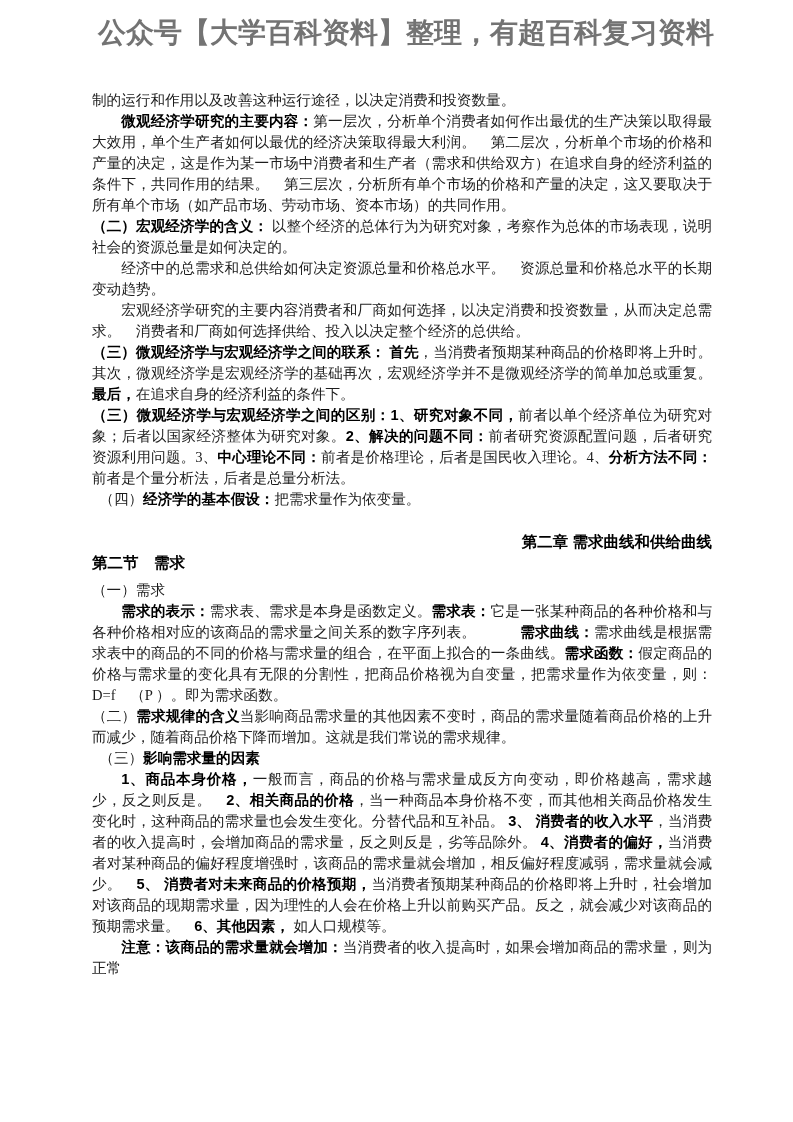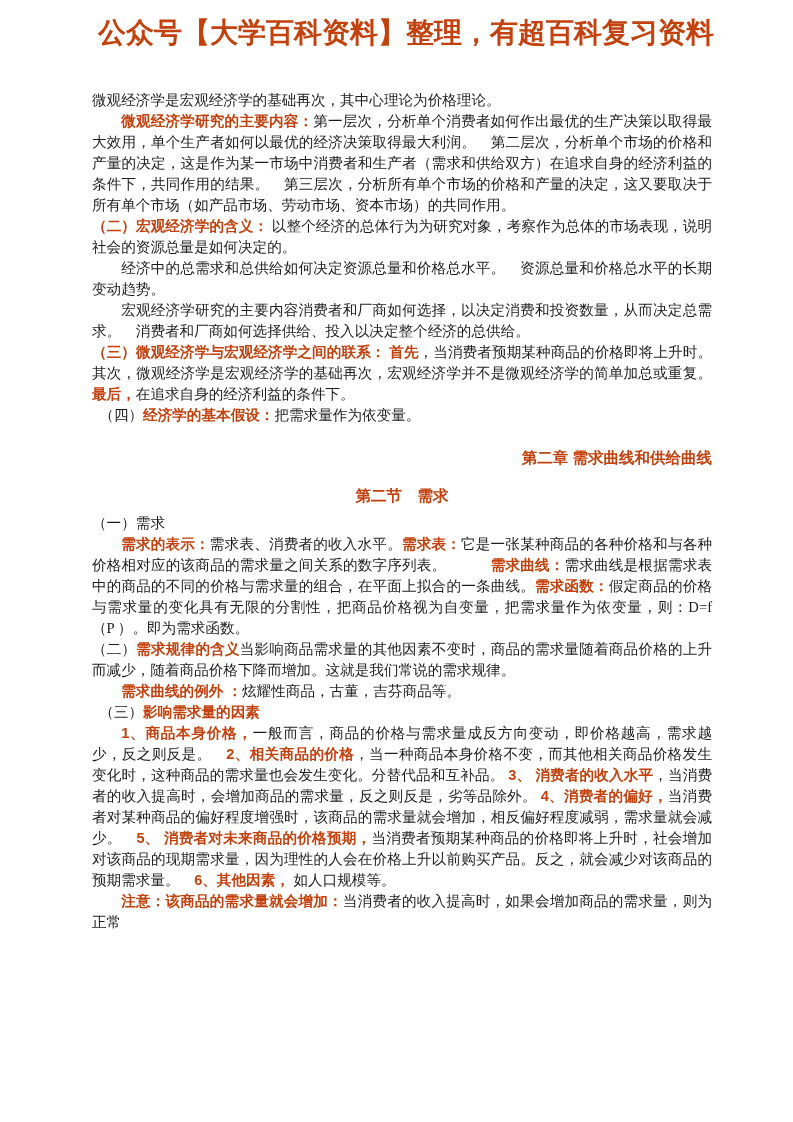--- a/index.html
+++ b/index.html
@@ -16,72 +16,72 @@
   .doc{
     position:absolute;
     top:16px;
     left:92px;
     width:620px;
   }
   .doc-title{
     font-size:28px;
     line-height:34px;
     font-weight:700;
-    color:#c2410c;
+    color:#737373;
     margin:0 0 40px 6px;
     white-space:nowrap;
     letter-spacing:0px;
   }
   p.para{
     margin:0;
     font-size:14.6px;
     line-height:21px;
     text-align:justify;
     text-justify:inter-ideograph;
   }
   p.para b{
     font-family:"Liberation Sans", sans-serif;
     font-weight:700;
-    color:#c2410c;
+    color:#000000;
   }
   p.h-chapter{
     text-align:right;
     font-family:"Liberation Sans", sans-serif;
     font-weight:700;
     font-size:15.5px;
     margin:21px 0 0 0;
     text-indent:0 !important;
   }
   p.h-section{
-    text-align:center;
+    text-align:left;
     font-family:"Liberation Sans", sans-serif;
     font-weight:700;
     font-size:15.5px;
-    margin:17px 0 7px 0;
+    margin:0 0 7px 0;
     text-indent:0 !important;
   }
 </style>
 </head>
 <body>
 
 <div class="page">
   <div class="doc">
     <div class="doc-title">公众号【大学百科资料】整理，有超百科复习资料</div>
     <div>
-        <p class="para"><span>微观经济学是宏观经济学的基础再次，其中心理论为价格理论。</span></p>
+        <p class="para"><span>制的运行和作用以及改善这种运行途径，以决定消费和投资数量。</span></p>
         <p class="para" style="text-indent: 2em;"><b>微观经济学研究的主要内容：</b><span>第一层次，分析单个消费者如何作出最优的生产决策以取得最大效用，单个生产者如何以最优的经济决策取得最大利润。　第二层次，分析单个市场的价格和产量的决定，这是作为某一市场中消费者和生产者（需求和供给双方）在追求自身的经济利益的条件下，共同作用的结果。　第三层次，分析所有单个市场的价格和产量的决定，这又要取决于所有单个市场（如产品市场、劳动市场、资本市场）的共同作用。</span></p>
         <p class="para"><b>（二）宏观经济学的含义：</b><span> 以整个经济的总体行为为研究对象，考察作为总体的市场表现，说明社会的资源总量是如何决定的。</span></p>
         <p class="para" style="text-indent: 2em;"><span>经济中的总需求和总供给如何决定资源总量和价格总水平。　资源总量和价格总水平的长期变动趋势。</span></p>
         <p class="para" style="text-indent: 2em;"><span>宏观经济学研究的主要内容消费者和厂商如何选择，以决定消费和投资数量，从而决定总需求。　消费者和厂商如何选择供给、投入以决定整个经济的总供给。</span></p>
         <p class="para"><b>（三）微观经济学与宏观经济学之间的联系：</b><span> </span><b>首先</b><span>，当消费者预期某种商品的价格即将上升时。其次，微观经济学是宏观经济学的基础再次，宏观经济学并不是微观经济学的简单加总或重复。</span><b>最后，</b><span>在追求自身的经济利益的条件下。</span></p>
+        <p class="para"><b>（三）微观经济学与宏观经济学之间的区别：1、研究对象不同，</b><span>前者以单个经济单位为研究对象；后者以国家经济整体为研究对象。</span><b>2、解决的问题不同：</b><span>前者研究资源配置问题，后者研究资源利用问题。3、</span><b>中心理论不同：</b><span>前者是价格理论，后者是国民收入理论。4、</span><b>分析方法不同：</b><span>前者是个量分析法，后者是总量分析法。</span></p>
         <p class="para" style="text-indent: 0.5em;"><span>（四）</span><b>经济学的基本假设：</b><span>把需求量作为依变量。</span></p>
         <p class="para h-chapter"><b>第二章 需求曲线和供给曲线</b></p>
         <p class="para h-section"><b>第二节　需求</b></p>
         <p class="para"><span>（一）需求</span></p>
-        <p class="para" style="text-indent: 2em;"><b>需求的表示：</b><span>需求表、消费者的收入水平。</span><b>需求表：</b><span>它是一张某种商品的各种价格和与各种价格相对应的该商品的需求量之间关系的数字序列表。　　　</span><b>需求曲线：</b><span>需求曲线是根据需求表中的商品的不同的价格与需求量的组合，在平面上拟合的一条曲线。</span><b>需求函数：</b><span>假定商品的价格与需求量的变化具有无限的分割性，把商品价格视为自变量，把需求量作为依变量，则：D=f　（P ）。即为需求函数。</span></p>
+        <p class="para" style="text-indent: 2em;"><b>需求的表示：</b><span>需求表、需求是本身是函数定义。</span><b>需求表：</b><span>它是一张某种商品的各种价格和与各种价格相对应的该商品的需求量之间关系的数字序列表。　　　</span><b>需求曲线：</b><span>需求曲线是根据需求表中的商品的不同的价格与需求量的组合，在平面上拟合的一条曲线。</span><b>需求函数：</b><span>假定商品的价格与需求量的变化具有无限的分割性，把商品价格视为自变量，把需求量作为依变量，则：D=f　（P ）。即为需求函数。</span></p>
         <p class="para"><span>（二）</span><b>需求规律的含义</b><span>当影响商品需求量的其他因素不变时，商品的需求量随着商品价格的上升而减少，随着商品价格下降而增加。这就是我们常说的需求规律。</span></p>
-        <p class="para" style="text-indent: 2em;"><b>需求曲线的例外 ：</b><span>炫耀性商品，古董，吉芬商品等。</span></p>
         <p class="para" style="text-indent: 0.5em;"><span>（三）</span><b>影响需求量的因素</b></p>
         <p class="para" style="text-indent: 2em;"><b>1、商品本身价格，</b><span>一般而言，商品的价格与需求量成反方向变动，即价格越高，需求越少，反之则反是。　</span><b>2、相关商品的价格</b><span>，当一种商品本身价格不变，而其他相关商品价格发生变化时，这种商品的需求量也会发生变化。分替代品和互补品。 </span><b>3、 消费者的收入水平</b><span>，当消费者的收入提高时，会增加商品的需求量，反之则反是，劣等品除外。 </span><b>4、消费者的偏好，</b><span>当消费者对某种商品的偏好程度增强时，该商品的需求量就会增加，相反偏好程度减弱，需求量就会减少。　</span><b>5、 消费者对未来商品的价格预期，</b><span>当消费者预期某种商品的价格即将上升时，社会增加对该商品的现期需求量，因为理性的人会在价格上升以前购买产品。反之，就会减少对该商品的预期需求量。　</span><b>6、其他因素，</b><span> 如人口规模等。</span></p>
         <p class="para" style="text-indent: 2em;"><b>注意：该商品的需求量就会增加：</b><span>当消费者的收入提高时，如果会增加商品的需求量，则为正常</span></p>
       </div>
   </div>
 </div>
 
 </body></html>

